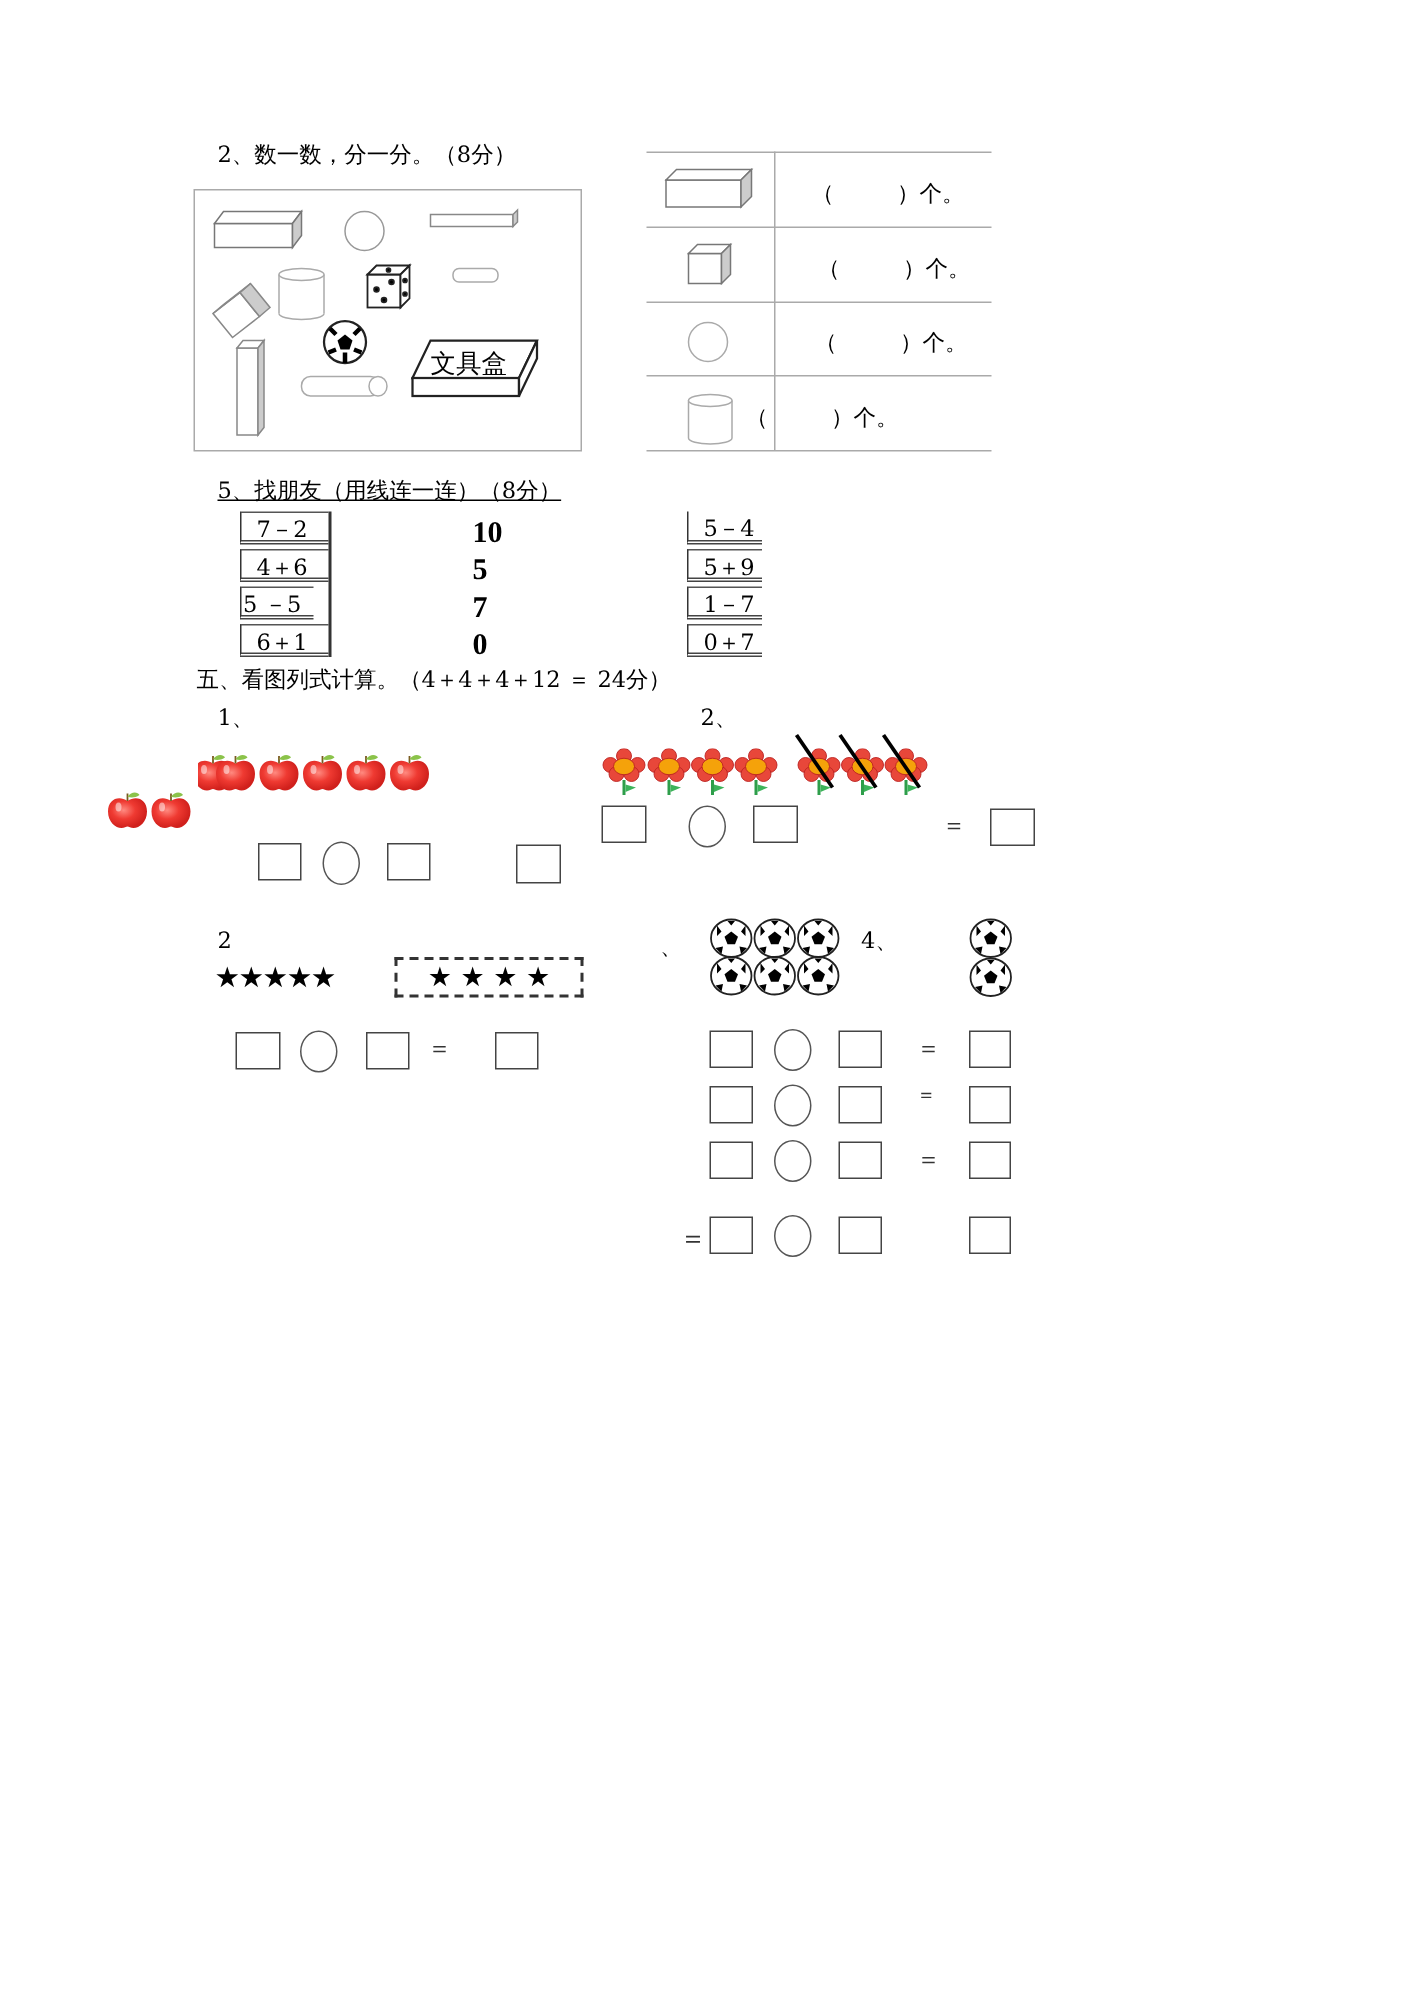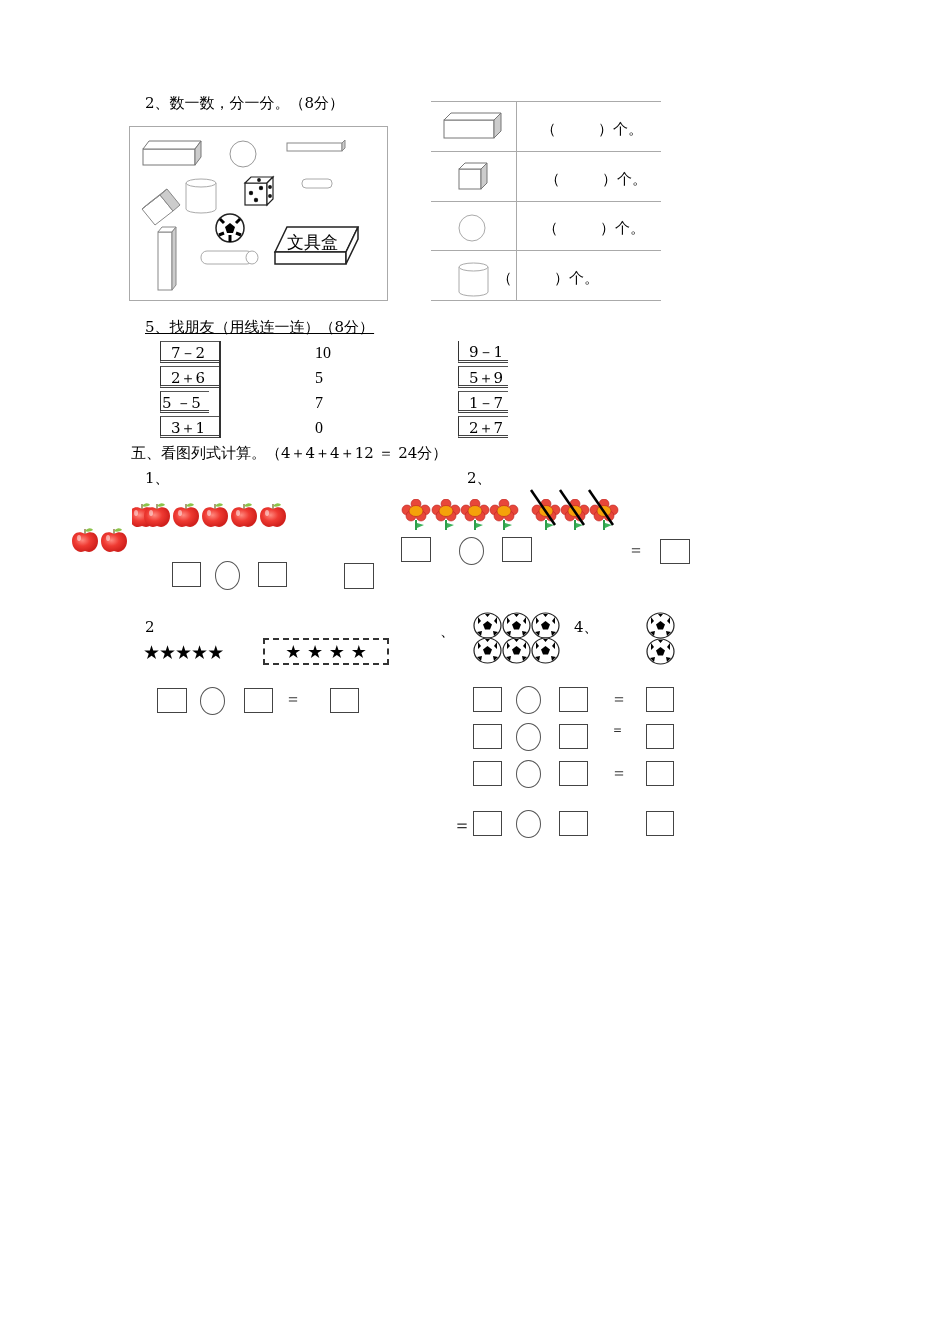--- a/index.html
+++ b/index.html
@@ -5,21 +5,21 @@
   html,body{margin:0;padding:0;background:#fff;}
   body{width:950px;height:1344px;position:relative;overflow:hidden;font-family:"DejaVu Serif","Liberation Serif",serif;color:#000;}
   .abs{position:absolute;}
   .t{font-size:15px;line-height:18px;white-space:nowrap;}
   .box{position:absolute;border:1.5px solid #444;background:#fff;box-sizing:border-box;}
   .oval{position:absolute;border:1px solid #555;border-radius:50%;box-sizing:border-box;background:#fff;}
   .eq{position:absolute;font-size:16px;color:#333;}
   .shape-frame{position:absolute;left:129px;top:126px;width:259px;height:175px;border:1px solid #aaa;box-sizing:border-box;}
   .tbl-line{position:absolute;background:#aaa;}
   .expr{position:absolute;font-size:15px;height:22px;line-height:22px;border-left:1.5px solid #333;border-bottom:3px double #444;border-top:1px solid #555;box-sizing:border-box;}
-  .bold{font-weight:normal;font-family:"Liberation Serif",serif;font-size:16px;}
+  .bold{font-weight:bold;font-family:"Liberation Serif",serif;font-size:20px;}
   .apple{position:absolute;width:28px;height:26px;}
   .flower{position:absolute;width:30px;height:32px;}
   .ball{position:absolute;width:29px;height:27px;}
 </style>
 </head>
 <body>
 
 <div class="abs t" style="left:145px;top:94px;">2、数一数，分一分。（8分）</div>
 
 <div class="shape-frame">
@@ -125,34 +125,34 @@
     <ellipse cx="16.5" cy="5" rx="14.5" ry="4" fill="#fff" stroke="#aaa"></ellipse>
     <path d="M2,30 A14.5,4 0 0 0 31,30" fill="none" stroke="#aaa"></path>
   </svg>
   <div class="abs t" style="left:497px;top:269px;">（</div>
   <div class="abs t" style="left:554px;top:269px;">）个。</div>
 </div>
 
 <div class="abs t" style="left:145px;top:318px;text-decoration:underline;">5、找朋友（用线连一连）（8分）</div>
 
 <div class="expr" style="left:160px;top:341px;width:59px;padding-left:10px;">7－2</div>
-<div class="expr" style="left:160px;top:366px;width:59px;padding-left:10px;">2＋6</div>
+<div class="expr" style="left:160px;top:366px;width:59px;padding-left:10px;">4＋6</div>
 <div class="expr" style="left:160px;top:391px;width:49px;padding-left:1px;">5 －5</div>
-<div class="expr" style="left:160px;top:416px;width:59px;padding-left:10px;">3＋1</div>
+<div class="expr" style="left:160px;top:416px;width:59px;padding-left:10px;">6＋1</div>
 <div class="abs" style="left:219px;top:341px;width:1.5px;height:97px;background:#333;"></div>
 
 <div class="abs bold" style="left:315px;top:344px;">10</div>
 <div class="abs bold" style="left:315px;top:369px;">5</div>
 <div class="abs bold" style="left:315px;top:394px;">7</div>
 <div class="abs bold" style="left:315px;top:419px;">0</div>
 
-<div class="expr" style="left:458px;top:341px;width:50px;padding-left:10px;border-top:none;">9－1</div>
+<div class="expr" style="left:458px;top:341px;width:50px;padding-left:10px;border-top:none;">5－4</div>
 <div class="expr" style="left:458px;top:366px;width:50px;padding-left:10px;">5＋9</div>
 <div class="expr" style="left:458px;top:391px;width:50px;padding-left:10px;">1－7</div>
-<div class="expr" style="left:458px;top:416px;width:50px;padding-left:10px;">2＋7</div>
+<div class="expr" style="left:458px;top:416px;width:50px;padding-left:10px;">0＋7</div>
 
 <div class="abs t" style="left:131px;top:444px;">五、看图列式计算。（4＋4＋4＋12 ＝ 24分）</div>
 <div class="abs t" style="left:145px;top:469px;">1、</div>
 <div class="abs t" style="left:467px;top:469px;">2、</div>
 
 <svg width="0" height="0" style="position:absolute">
   <defs>
     <radialGradient id="ag" cx="40%" cy="40%" r="60%">
         <stop offset="0" stop-color="#ff8a80"></stop>
         <stop offset="0.5" stop-color="#ef3a32"></stop>

